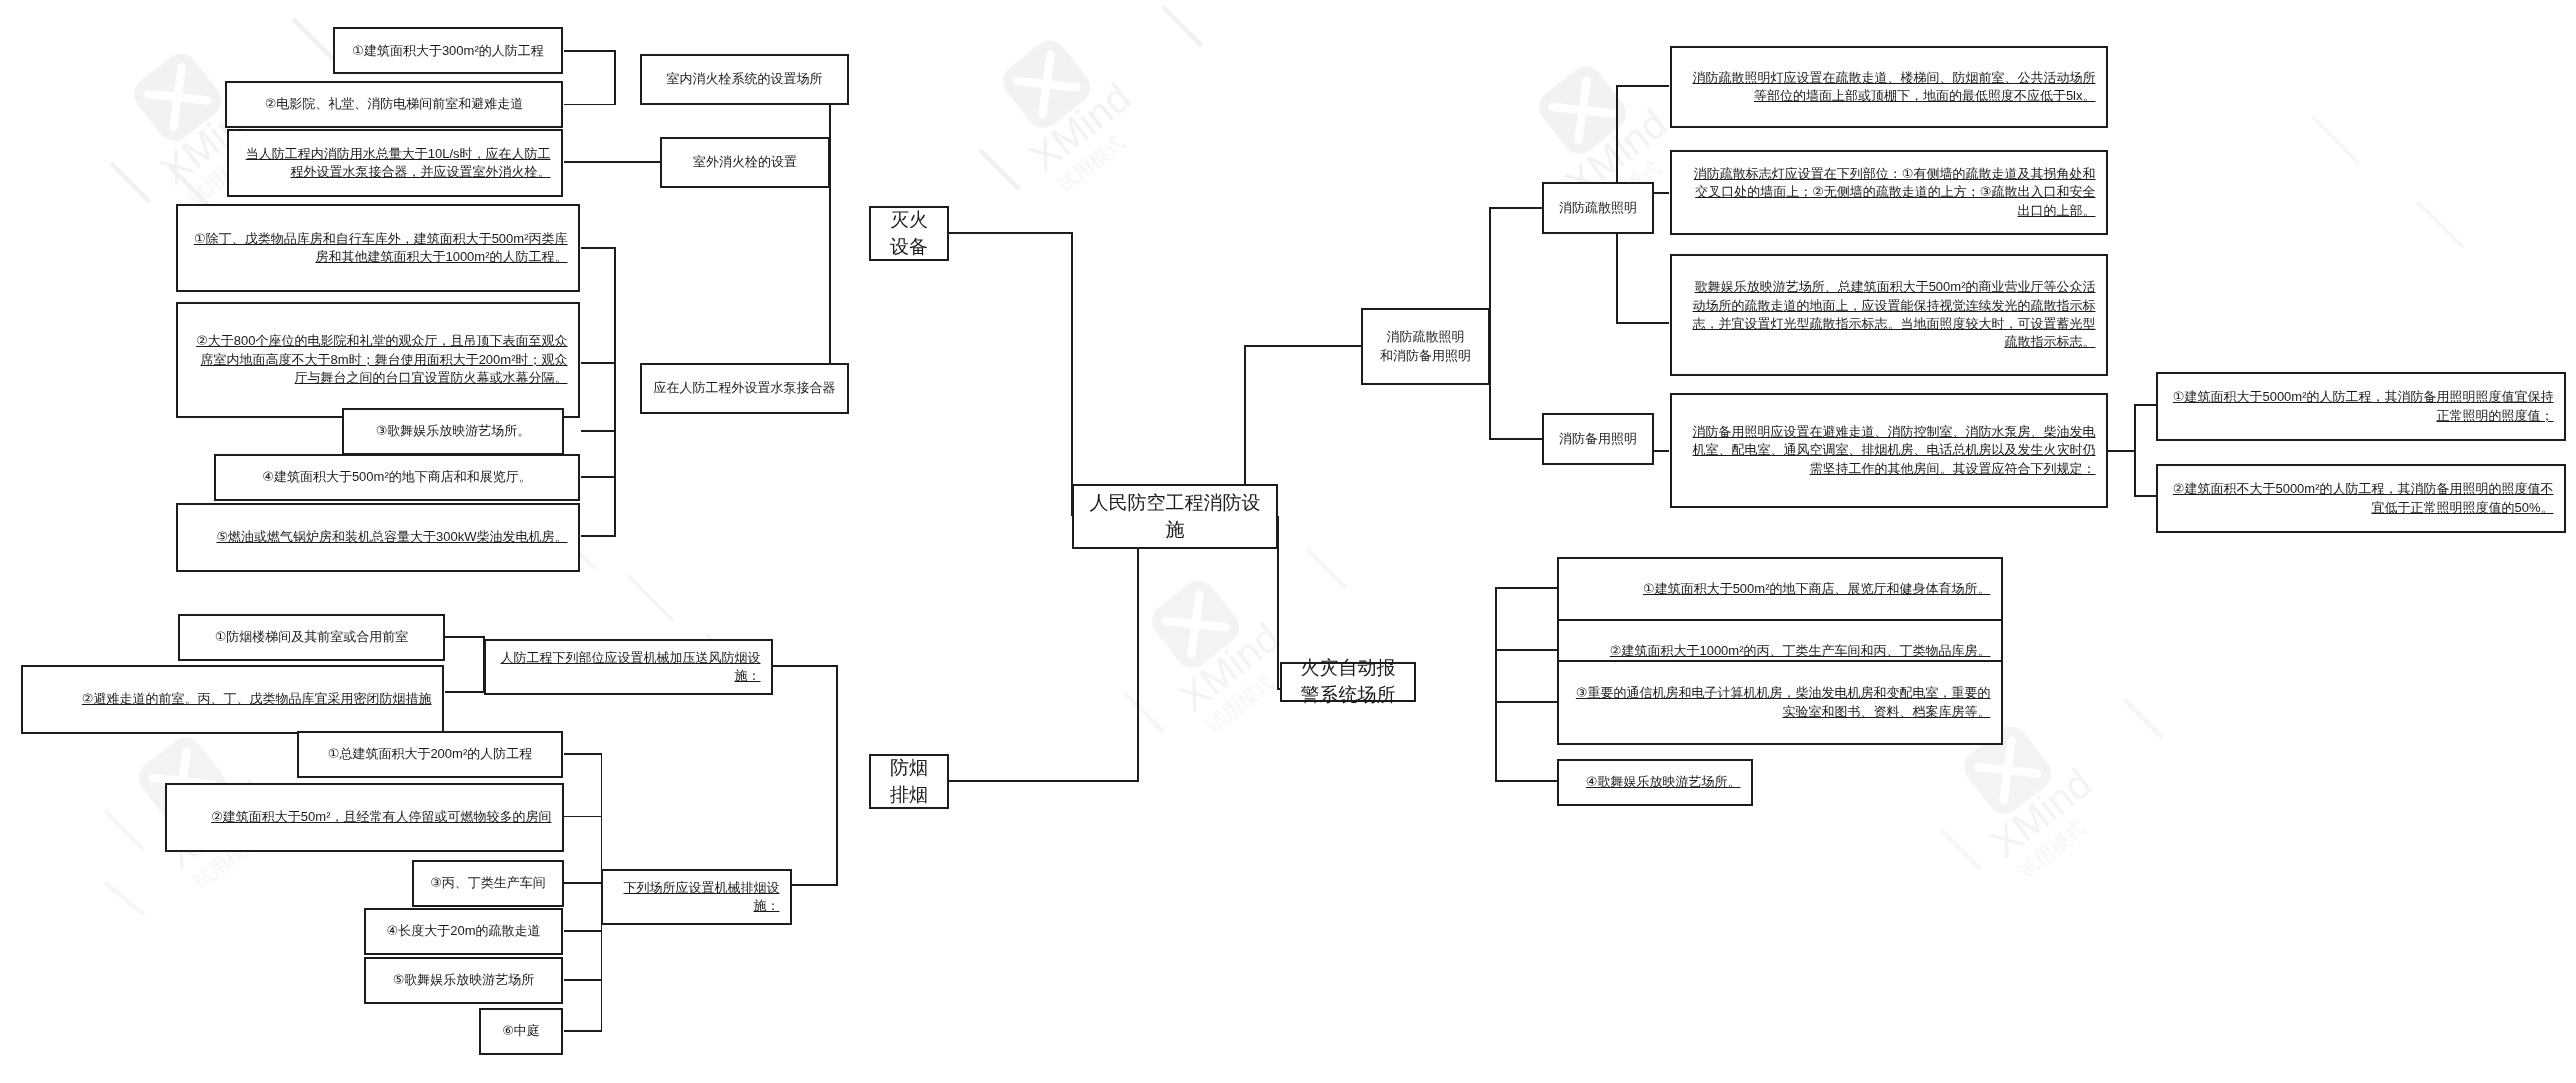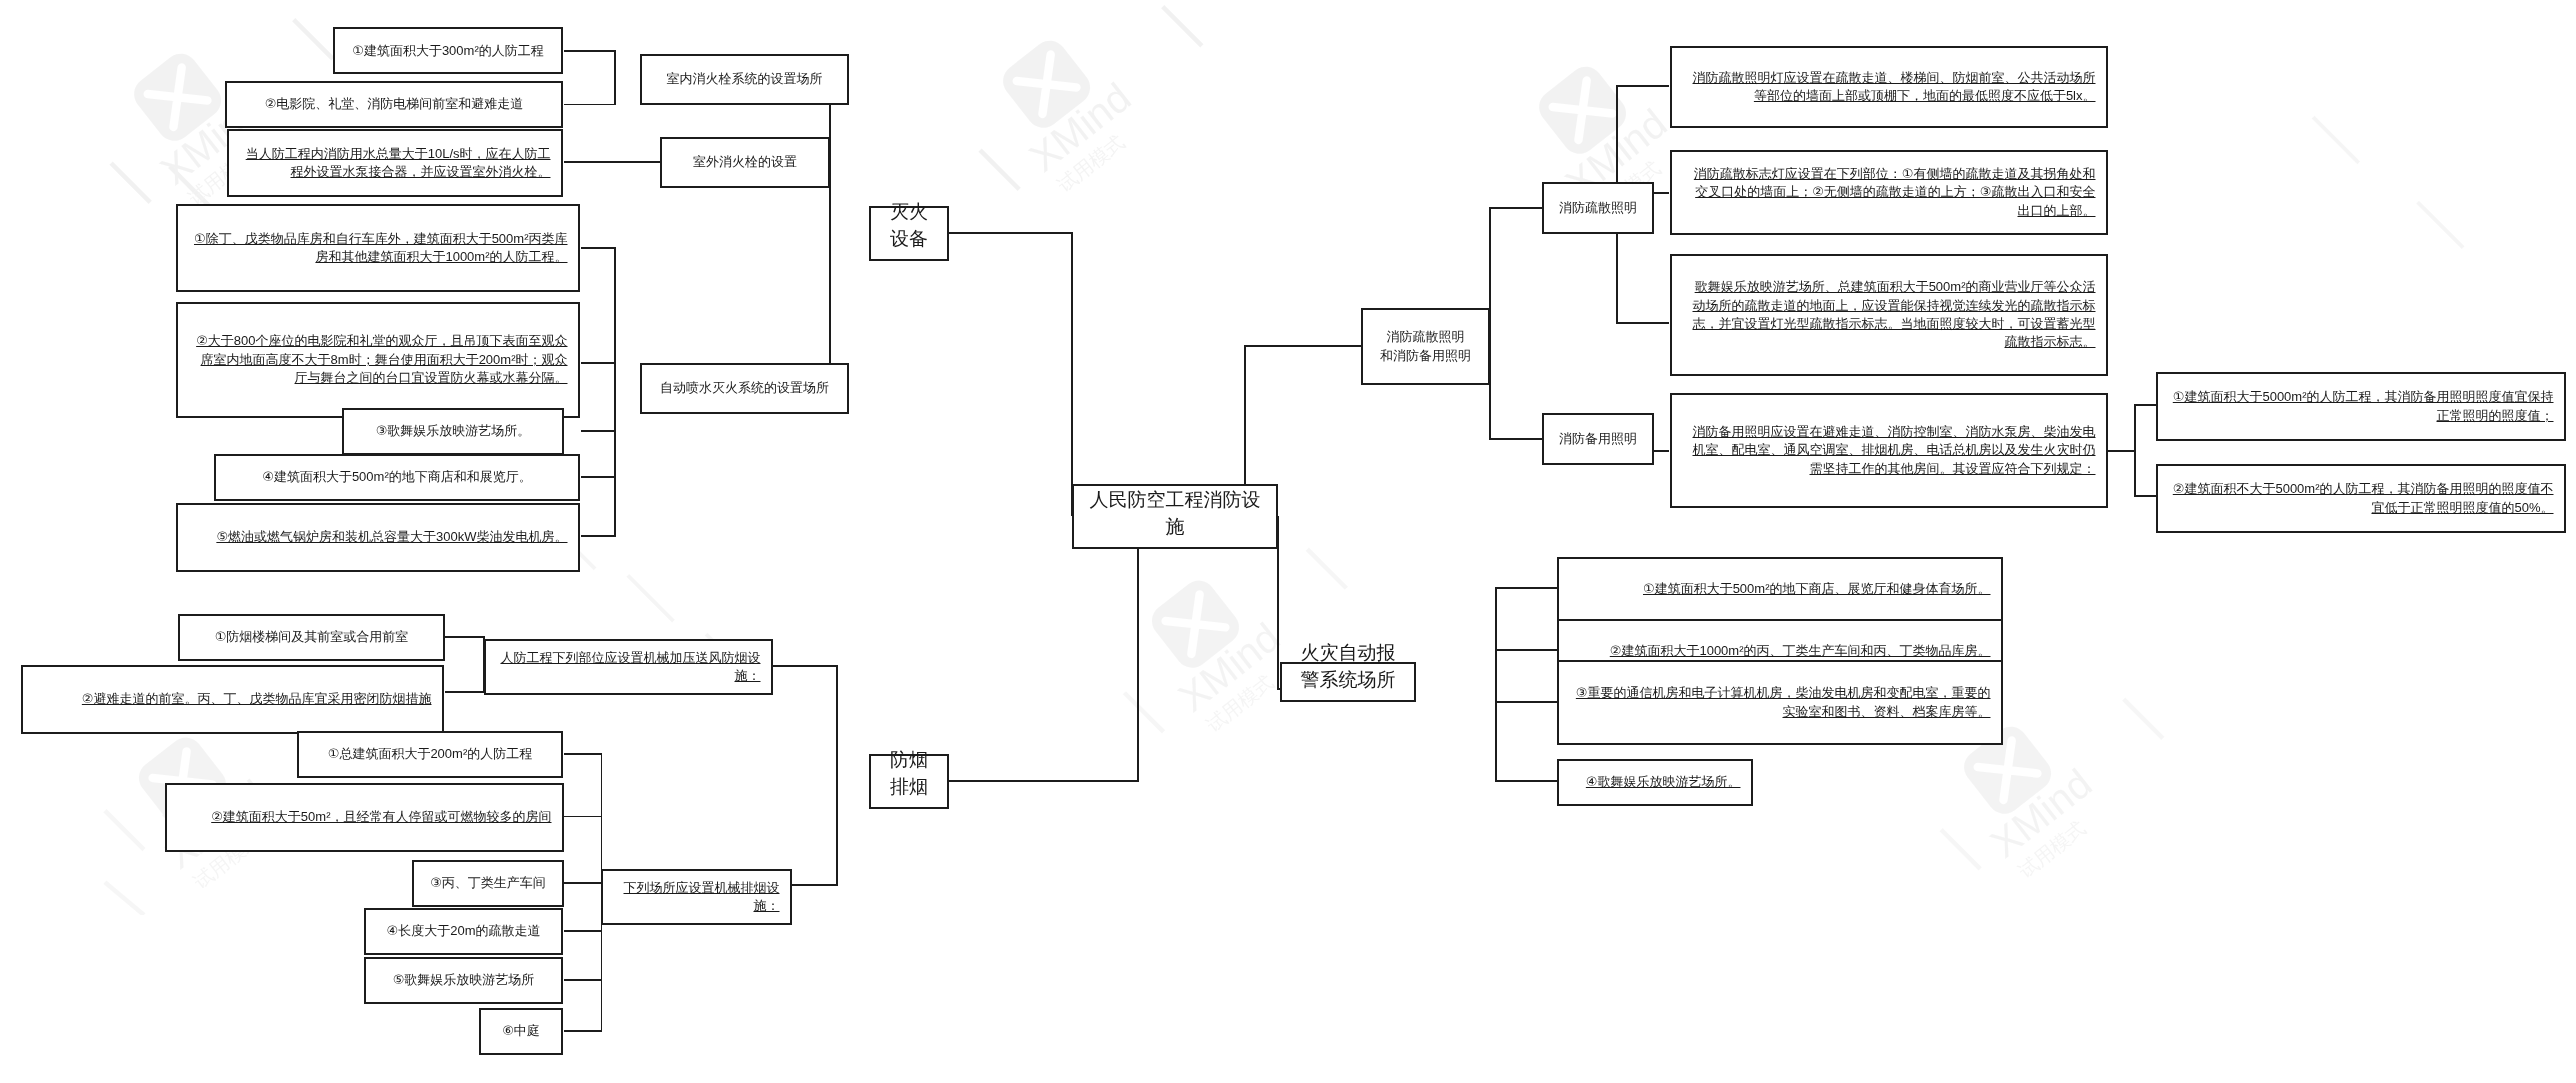--- a/index.html
+++ b/index.html
@@ -27,21 +27,21 @@
     z-index:3;
     display:flex;
     align-items:center;
     line-height:1.42;
     letter-spacing:0px;
   }
   .node .txt{display:block;width:100%;}
   .n-pad{padding:6.5px 10.5px;}
   .center-align{justify-content:center;text-align:center;}
   .left-align{justify-content:flex-start;text-align:right;text-decoration:underline;}
-  .fs-lg{font-size:19px;align-items:flex-end;}
+  .fs-lg{font-size:19px;}
   .fs-md{font-size:13px;}
 </style>
 </head>
 <body>
 
 <div id="canvas">
 
   <div class="wm-layer">
     <div class="wm" style="left:98px;top:13px;">
       <svg width="274" height="196" viewBox="0 0 420 300">
@@ -236,21 +236,21 @@
   </div>
 
   <div class="node n-pad center-align fs-md" style="left:660px;top:137px;width:170px;height:51px;">
     <span class="txt">室外消火栓的设置</span>
   </div>
   <div class="node n-pad left-align fs-md" style="left:227px;top:129px;width:336px;height:68px;">
     <span class="txt">当人防工程内消防用水总量大于10L/s时，应在人防工程外设置水泵接合器，并应设置室外消火栓。</span>
   </div>
 
   <div class="node n-pad center-align fs-md" style="left:640px;top:363px;width:209px;height:51px;">
-    <span class="txt">自动喷水灭火系统的设置场所</span>
+    <span class="txt">应在人防工程外设置水泵接合器</span>
   </div>
 
   <div class="node n-pad left-align fs-md" style="left:176px;top:204px;width:404px;height:88px;">
     <span class="txt">①除丁、戊类物品库房和自行车库外，建筑面积大于500m²丙类库房和其他建筑面积大于1000m²的人防工程。</span>
   </div>
   <div class="node n-pad left-align fs-md" style="left:176px;top:302px;width:404px;height:116px;">
     <span class="txt">②大于800个座位的电影院和礼堂的观众厅，且吊顶下表面至观众席室内地面高度不大于8m时；舞台使用面积大于200m²时；观众厅与舞台之间的台口宜设置防火幕或水幕分隔。</span>
   </div>
   <div class="node n-pad center-align fs-md" style="left:342px;top:408px;width:222px;height:47px;">
     <span class="txt">③歌舞娱乐放映游艺场所。</span>

